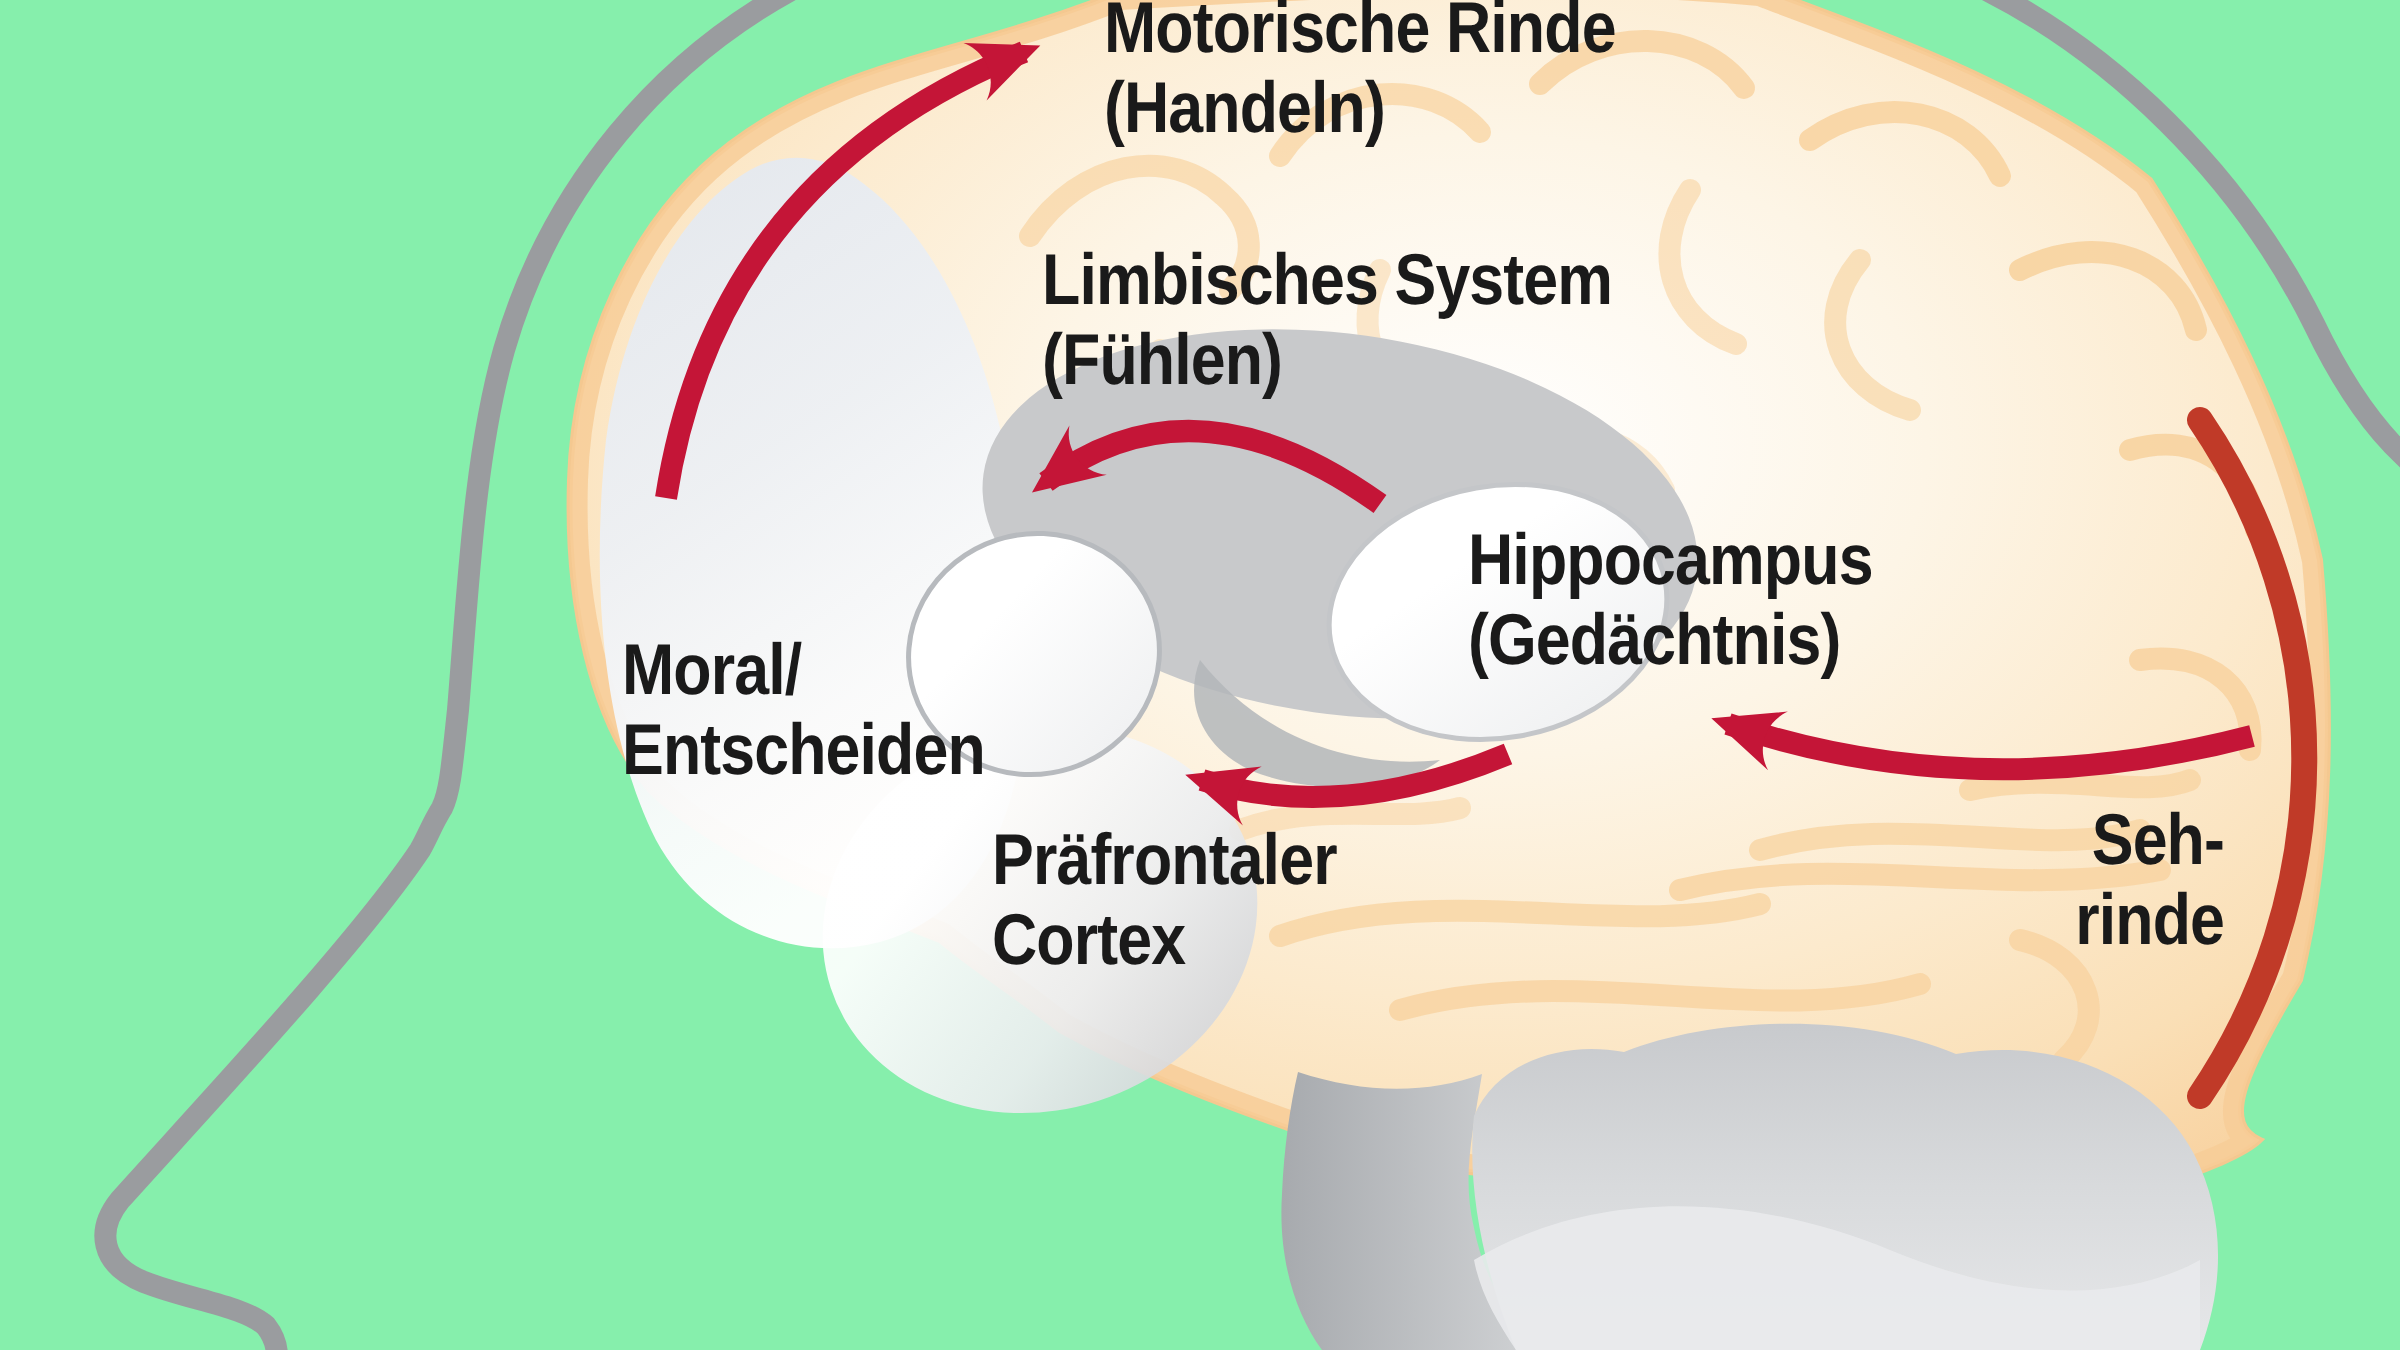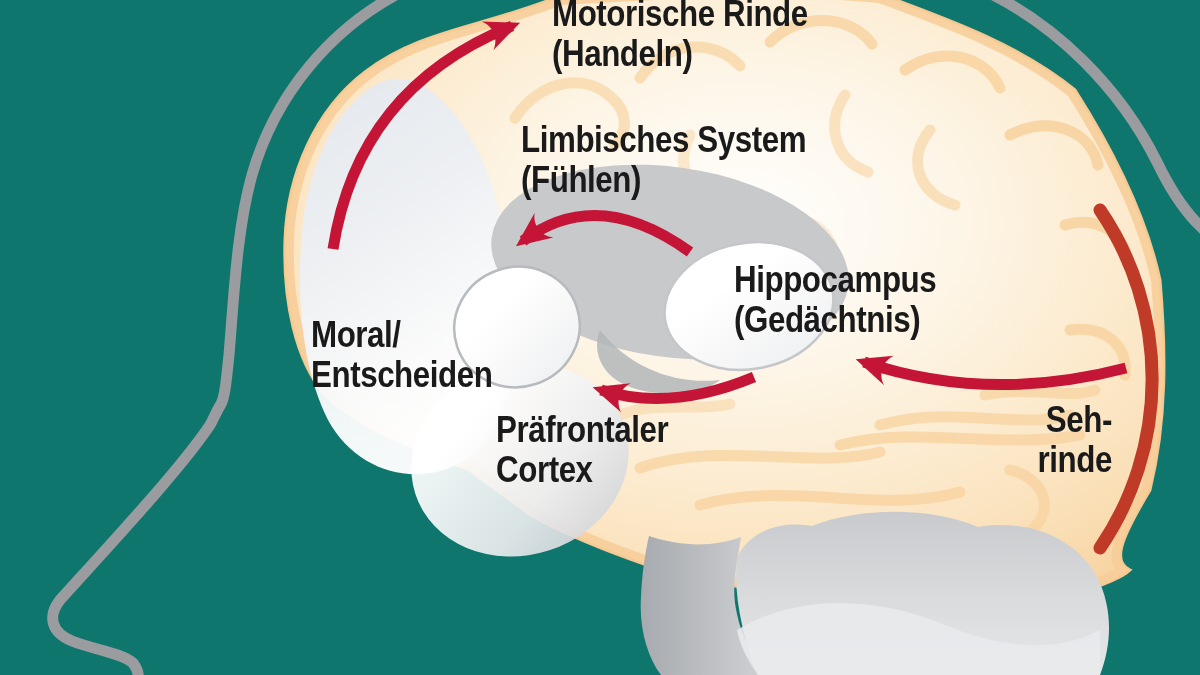--- a/index.html
+++ b/index.html
@@ -1,17 +1,17 @@
 <!DOCTYPE html>
 <html><head>
 <meta charset="utf-8">
 <style>
   html,body{margin:0;padding:0;background:#fff;}
   .stage{
-    position:relative;width:1200px;height:675px;overflow:hidden;background:#0f766e;
+    position:relative;width:1200px;height:675px;overflow:hidden;background:#86efac;
     font-family:"Liberation Sans", sans-serif;
   }
   .stage svg{position:absolute;left:0;top:0;}
   .lbl{
     position:absolute;
     font-weight:700;font-size:36px;line-height:40px;
     letter-spacing:-0.5px;color:#1a1a1a;white-space:nowrap;
     transform:scaleX(0.87);transform-origin:left top;
   }
   .lbl.right{text-align:right;transform-origin:right top;}

